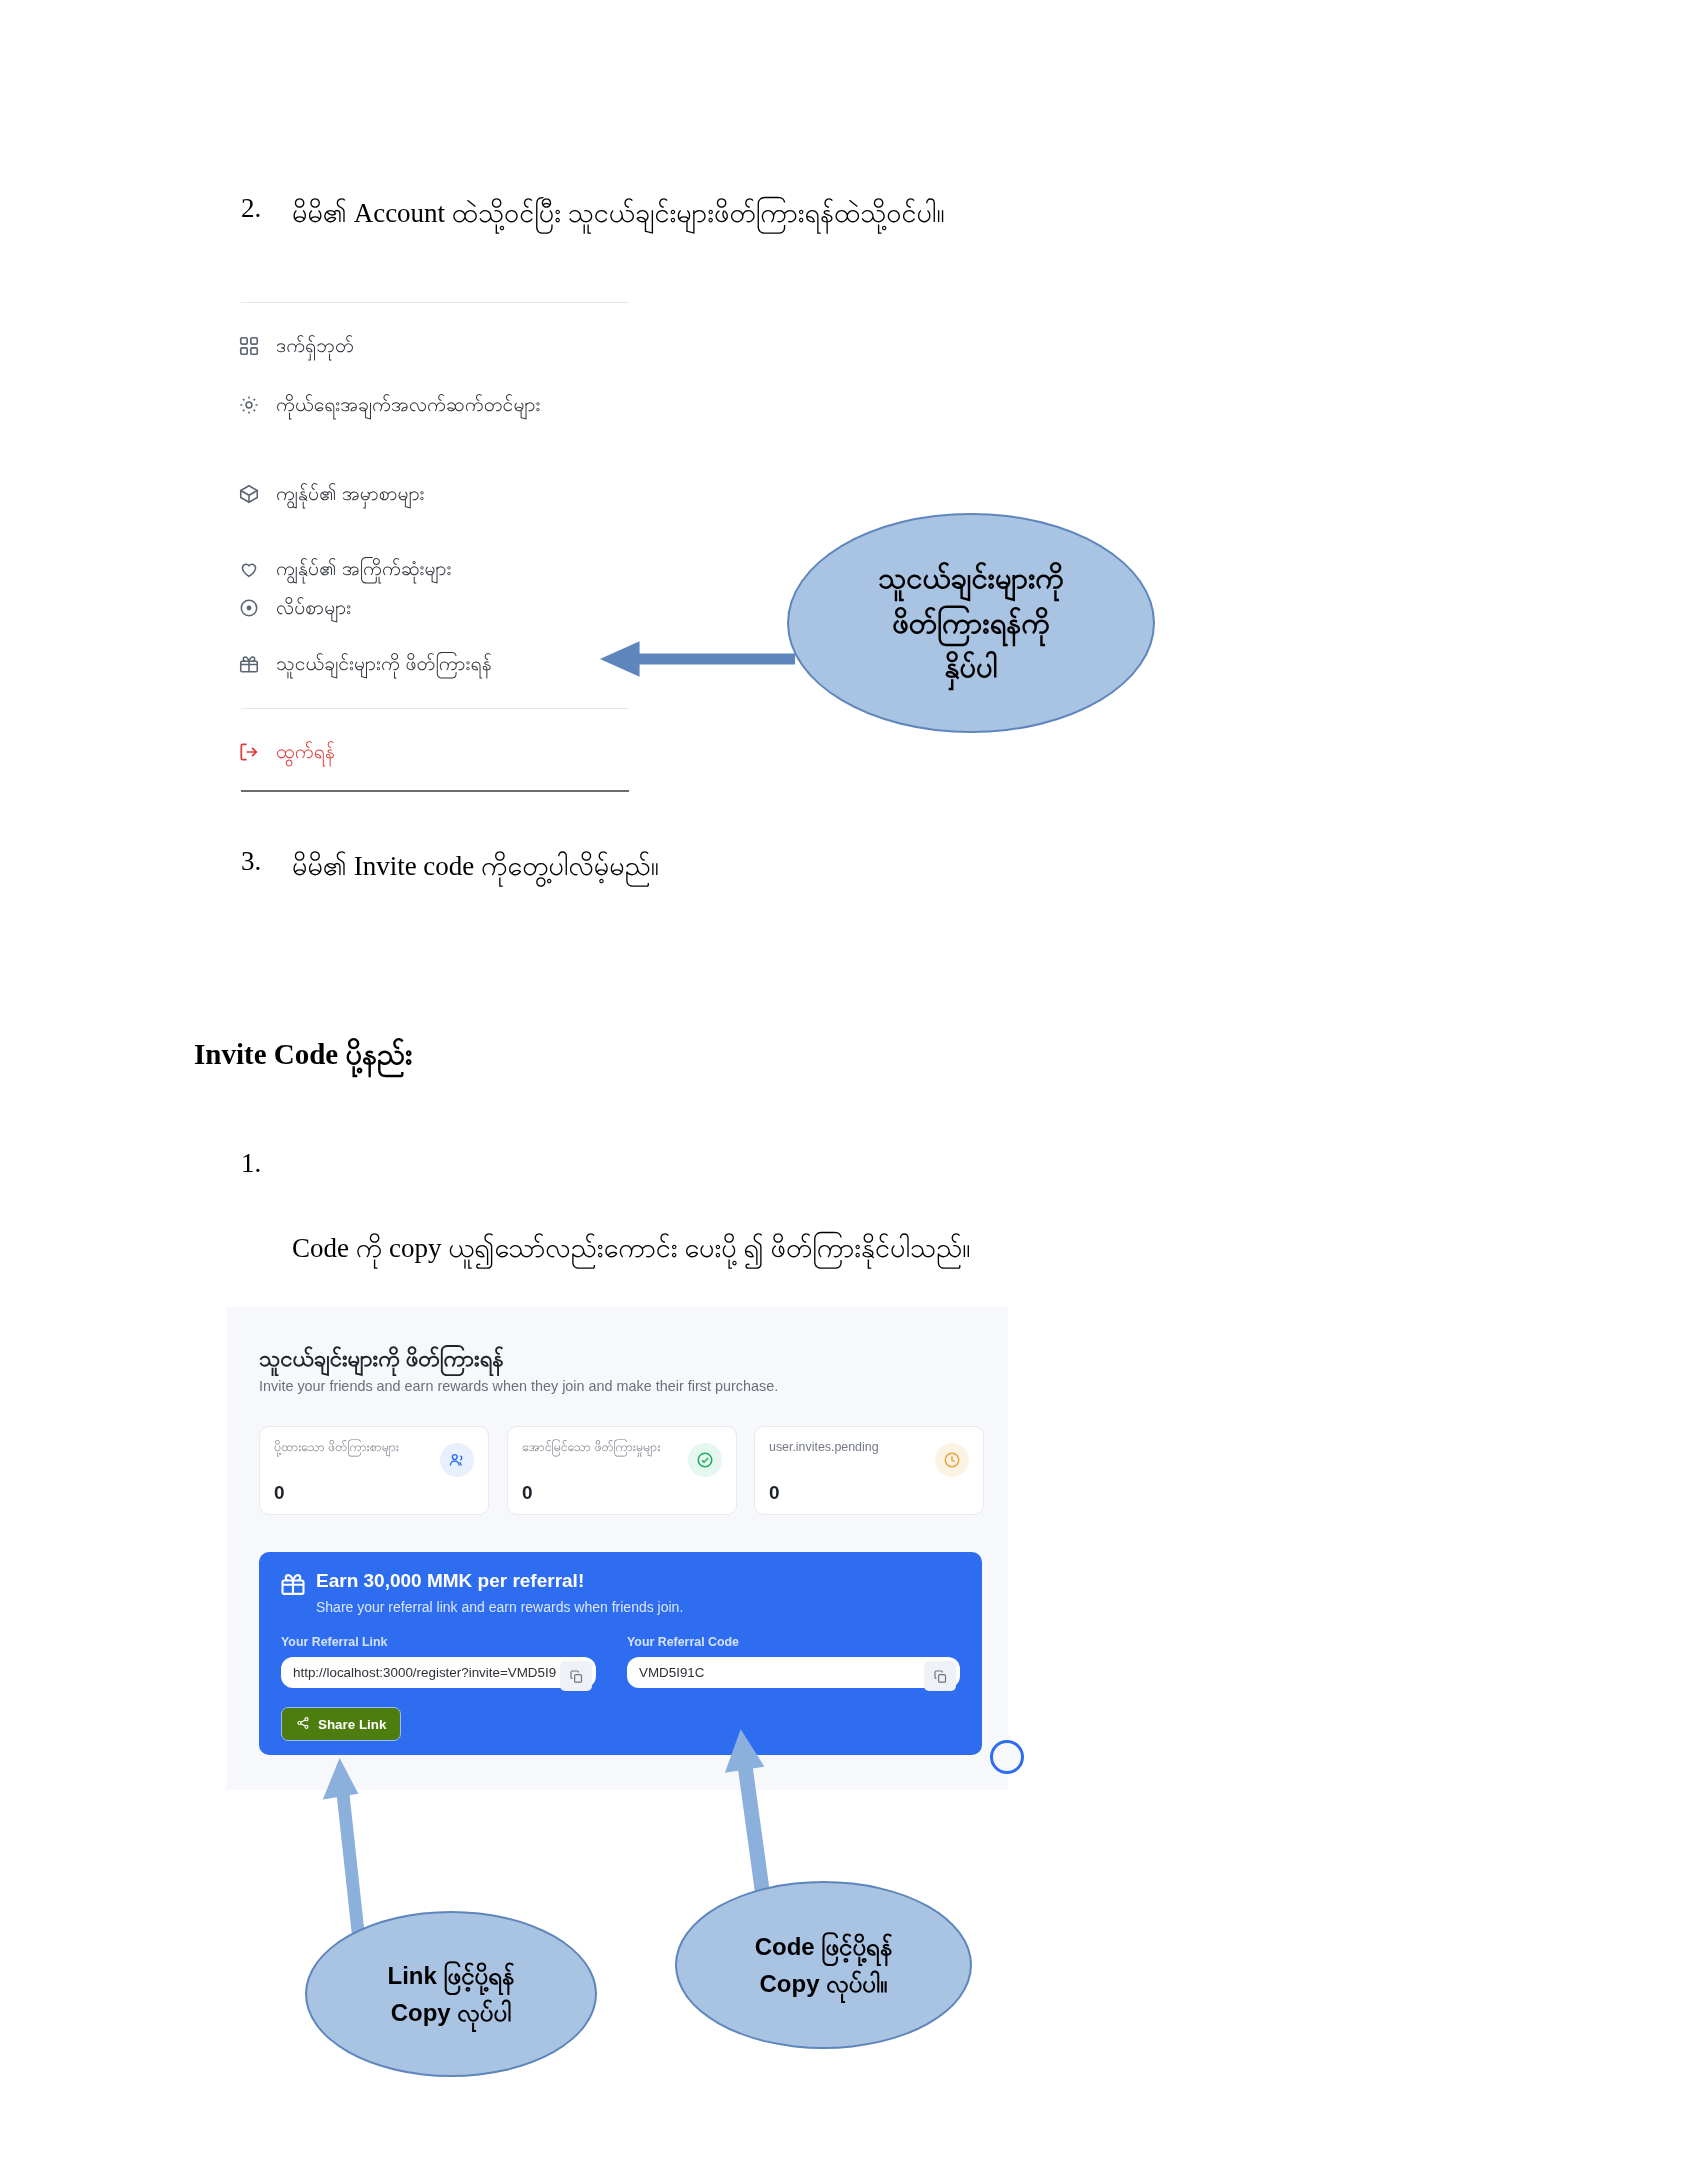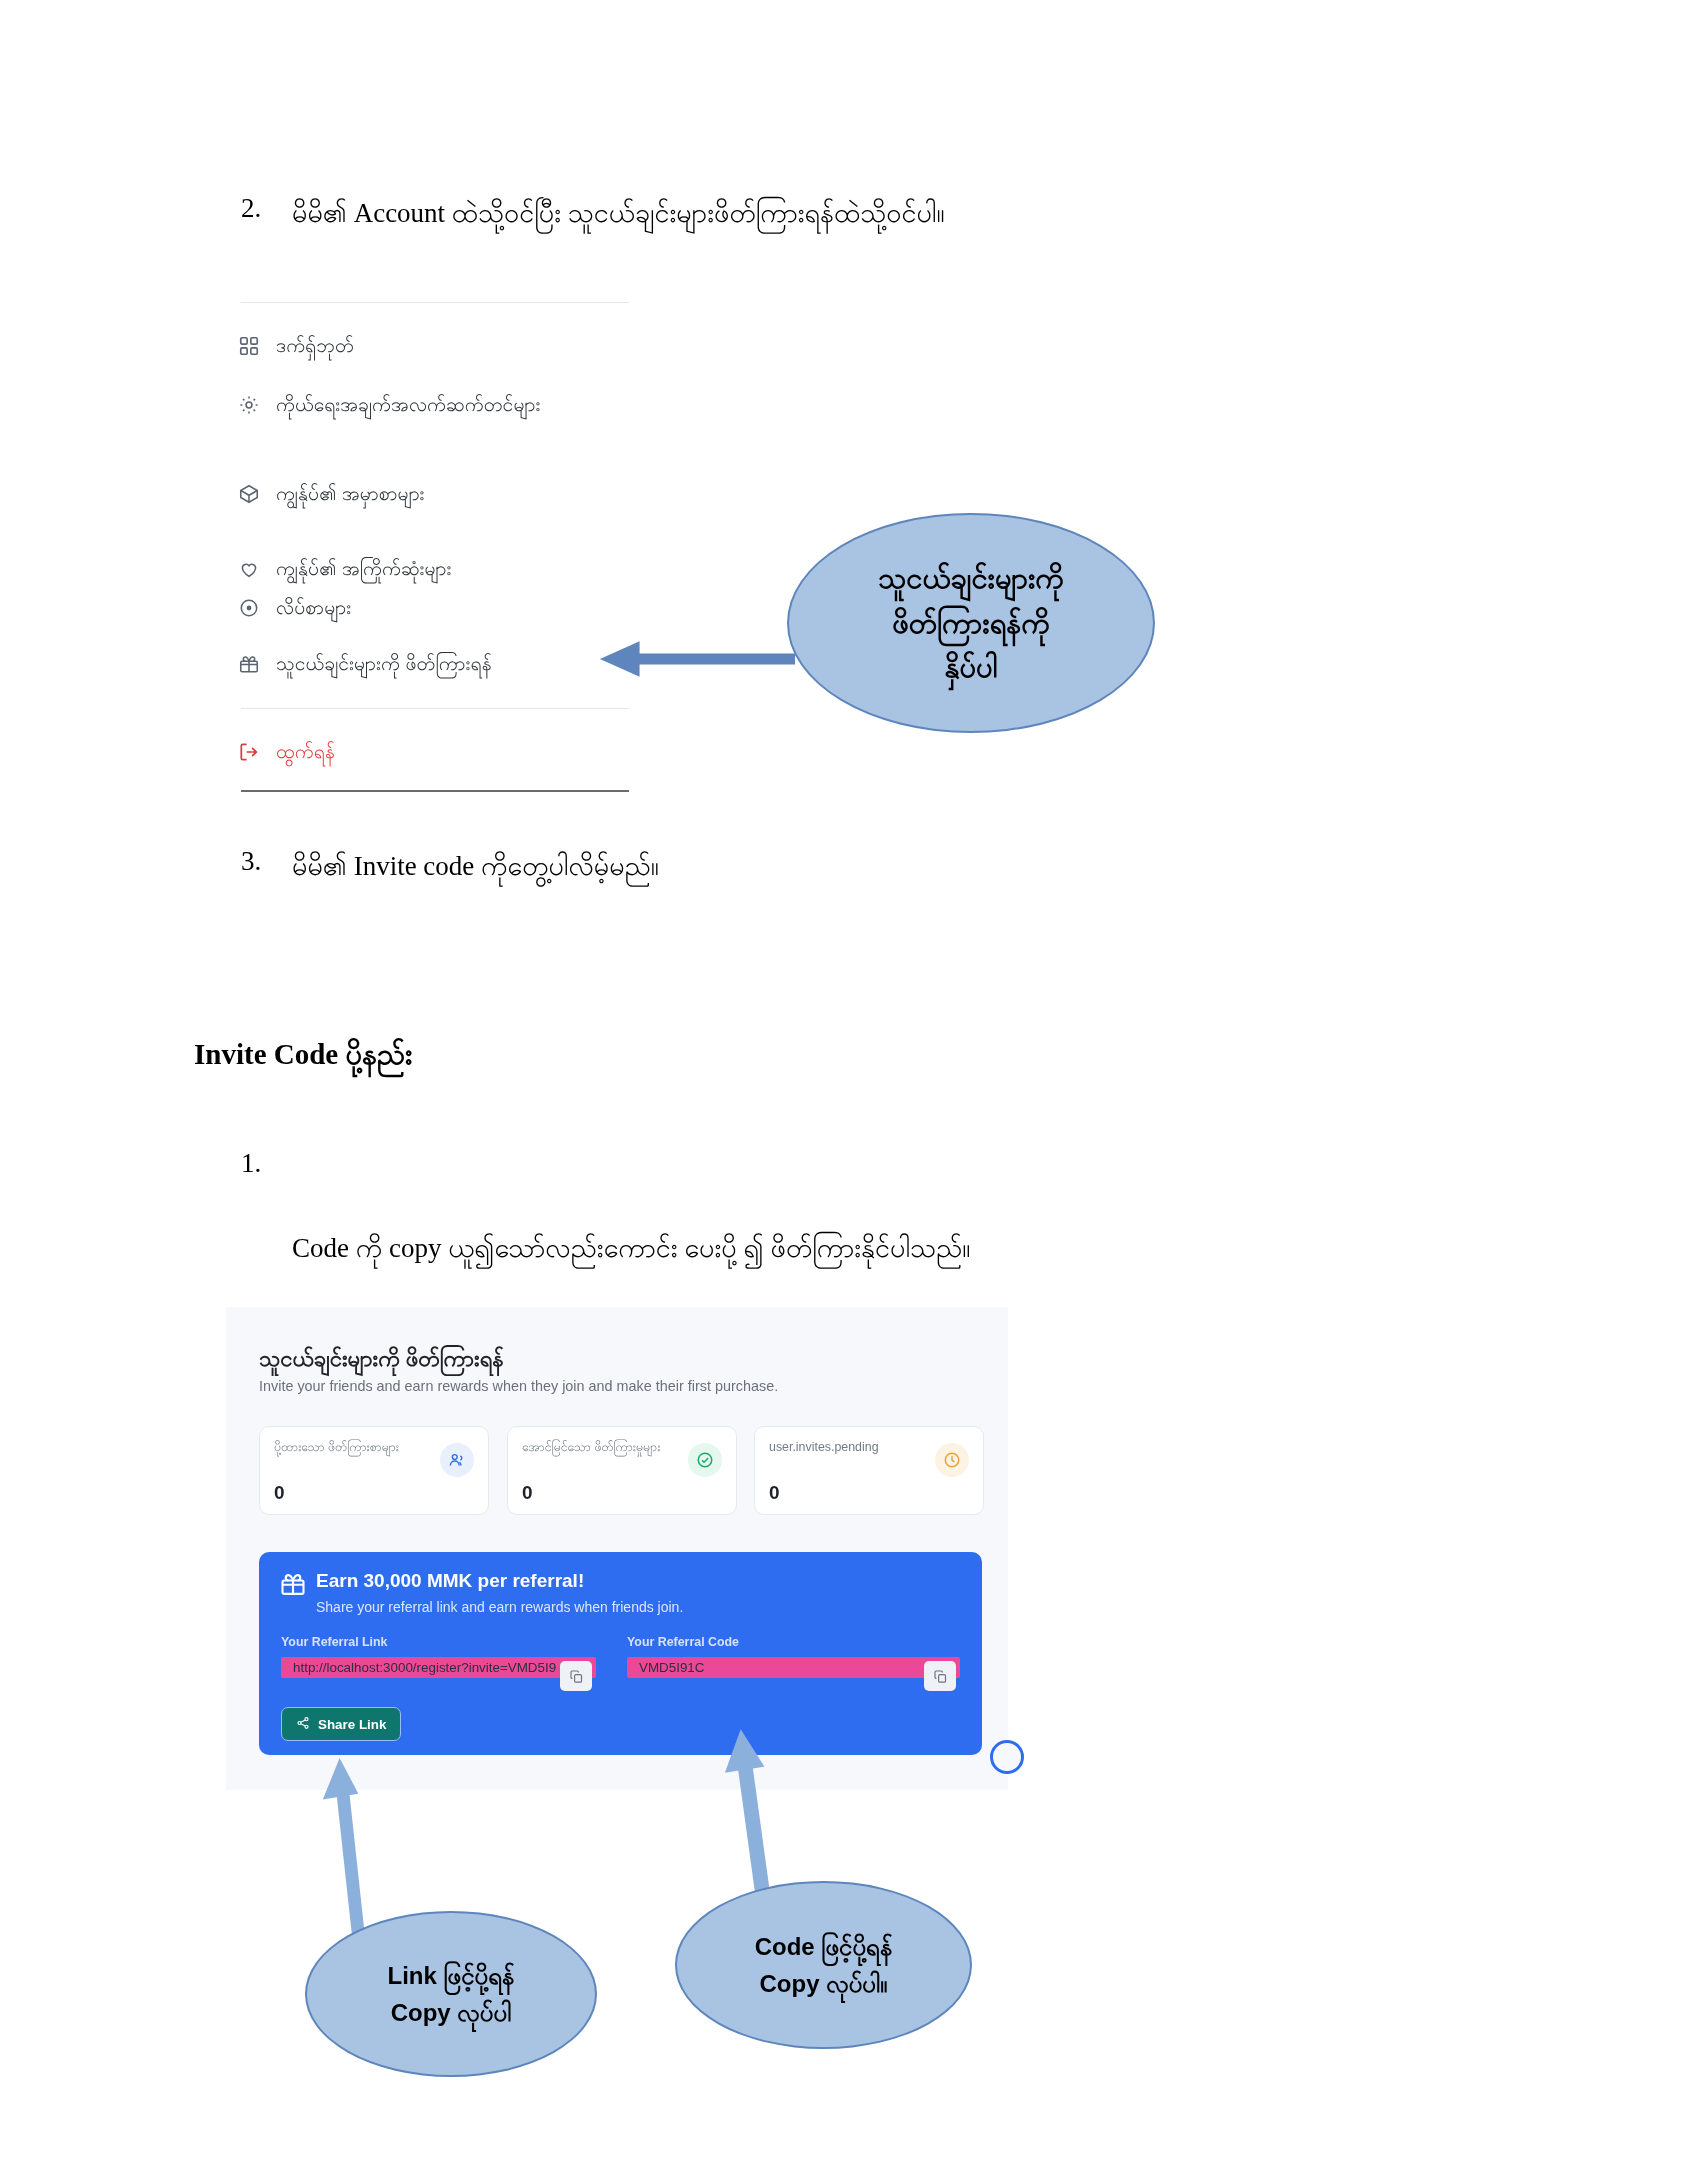--- a/index.html
+++ b/index.html
@@ -226,23 +226,23 @@
   }
   .field-label {
     position: absolute;
     font-family: "Liberation Sans", sans-serif;
     font-size: 12.4px;
     font-weight: bold;
     color: #d5e2ff;
   }
   .field-box {
     position: absolute;
-    height: 21px;
-    background: #ec4899;
-    border-radius: 2px;
+    height: 31px;
+    background: #ffffff;
+    border-radius: 12px;
     box-sizing: border-box;
     display: flex;
     align-items: center;
   }
   .field-text {
     font-family: "Liberation Sans", sans-serif;
     font-size: 13.4px;
     color: #2c3138;
     padding-left: 12px;
     white-space: nowrap;
@@ -260,21 +260,21 @@
     align-items: center;
     justify-content: center;
     color: #6d7480;
   }
   .share-btn {
     position: absolute;
     left: 22px;
     top: 155px;
     height: 32px;
     padding: 0 14px;
-    background: #0f766e;
+    background: #4d7c0f;
     border: 1px solid #9bbaf9;
     border-radius: 7px;
     display: flex;
     align-items: center;
     gap: 8px;
     font-family: "Liberation Sans", sans-serif;
     font-size: 13.4px;
     font-weight: bold;
     color: #ffffff;
   }

